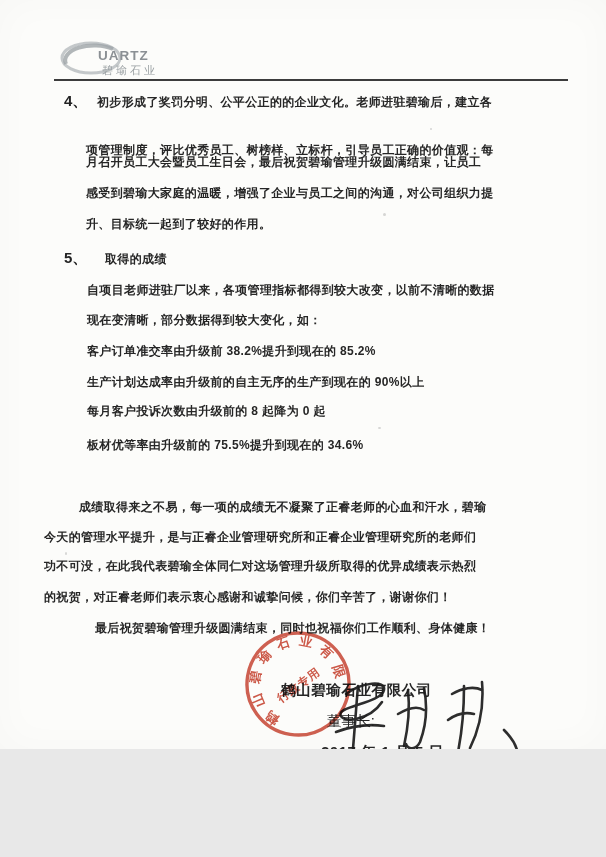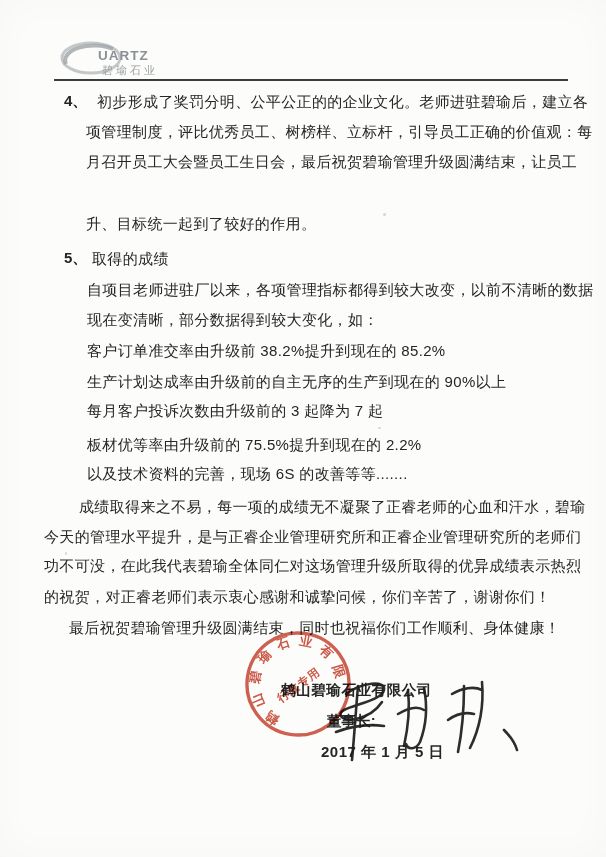--- a/index.html
+++ b/index.html
@@ -1,31 +1,31 @@
 <!DOCTYPE html>
 <html><head>
 <meta charset="utf-8">
 <style>
   html,body{margin:0;padding:0;background:#e8e8e8;}
   .page{
     position:relative;
-    width:606px;height:857px;
+    width:606px;height:749px;
     margin:0 auto;
     background:#fcfcfa;
     overflow:hidden;
     font-family:"Liberation Sans",sans-serif;
     box-shadow:inset 0 0 40px rgba(0,0,0,0.025);
   }
   .ln{
     position:absolute;
     white-space:nowrap;
-    font-size:15px;
+    font-size:12px;
     letter-spacing:0.35px;
     color:#262626;
-    font-weight:400;
+    font-weight:700;
     line-height:20px;
   }
   .num{
     position:absolute;
     font-size:15px;
     font-weight:700;
     color:#222;
     white-space:nowrap;
   }
   .rule{
@@ -38,21 +38,21 @@
   .logo svg{position:absolute;left:0;top:0;}
   .logo-brand{
     position:absolute;left:40px;top:8px;
     font-size:13.5px;font-weight:700;color:#8b9094;letter-spacing:1px;
   }
   .logo-sub{
     position:absolute;left:44px;top:23px;
     font-size:11px;color:#9aa0a3;letter-spacing:3px;white-space:nowrap;
   }
   .company{position:absolute;left:281px;top:681px;font-size:14.6px;font-weight:600;color:#262626;letter-spacing:0.5px;white-space:nowrap;}
-  .role{position:absolute;left:327px;top:712px;font-size:14.6px;font-weight:700;color:#262626;white-space:nowrap;}
+  .role{position:absolute;left:327px;top:712px;font-size:14.6px;font-weight:400;color:#262626;white-space:nowrap;}
   .date{position:absolute;left:321px;top:743px;font-size:15px;font-weight:700;color:#262626;letter-spacing:0.5px;white-space:nowrap;}
   .seal{
     position:absolute;left:241px;top:627px;
     width:114px;height:114px;
     transform:rotate(-36deg);
     opacity:0.85;
     mix-blend-mode:multiply;
   }
   .signature{position:absolute;left:312px;top:664px;width:215px;height:108px;}
   .speck{position:absolute;border-radius:50%;background:rgba(110,110,110,0.28);}
@@ -68,40 +68,40 @@
       <path d="M8,24 A29,15 0 0 1 55,9" fill="none" stroke="#9ea4a8" stroke-width="4" opacity="0.8"></path>
     </svg>
     <span class="logo-brand">UARTZ</span>
     <span class="logo-sub">碧瑜石业</span>
   </div>
 
   <div class="rule"></div>
 
   <span class="num" style="left:64px;top:92px">4、</span>
   <div class="ln" style="left:97px;top:92px">初步形成了奖罚分明、公平公正的的企业文化。老师进驻碧瑜后，建立各</div>
-  <div class="ln" style="left:86px;top:122px">项管理制度，评比优秀员工、树榜样、立标杆，引导员工正确的价值观：每</div>
+  <div class="ln" style="left:86px;top:140px">项管理制度，评比优秀员工、树榜样、立标杆，引导员工正确的价值观：每</div>
   <div class="ln" style="left:86px;top:152px">月召开员工大会暨员工生日会，最后祝贺碧瑜管理升级圆满结束，让员工</div>
+  <div class="ln" style="left:86px;top:183px">感受到碧瑜大家庭的温暖，增强了企业与员工之间的沟通，对公司组织力提</div>
   <div class="ln" style="left:86px;top:214px">升、目标统一起到了较好的作用。</div>
 
   <span class="num" style="left:64px;top:249px">5、</span>
-  <div class="ln" style="left:92px;top:249px">取得的成绩</div>
+  <div class="ln" style="left:105px;top:249px">取得的成绩</div>
   <div class="ln" style="left:87px;top:280px">自项目老师进驻厂以来，各项管理指标都得到较大改变，以前不清晰的数据</div>
   <div class="ln" style="left:87px;top:310px">现在变清晰，部分数据得到较大变化，如：</div>
 
   <div class="ln" style="left:87px;top:341px">客户订单准交率由升级前 38.2%提升到现在的 85.2%</div>
   <div class="ln" style="left:87px;top:372px">生产计划达成率由升级前的自主无序的生产到现在的 90%以上</div>
-  <div class="ln" style="left:87px;top:401px">每月客户投诉次数由升级前的 3 起降为 7 起</div>
-  <div class="ln" style="left:87px;top:435px">板材优等率由升级前的 75.5%提升到现在的 2.2%</div>
-  <div class="ln" style="left:87px;top:464px">以及技术资料的完善，现场 6S 的改善等等.......</div>
+  <div class="ln" style="left:87px;top:401px">每月客户投诉次数由升级前的 8 起降为 0 起</div>
+  <div class="ln" style="left:87px;top:435px">板材优等率由升级前的 75.5%提升到现在的 34.6%</div>
 
   <div class="ln" style="left:79px;top:497px">成绩取得来之不易，每一项的成绩无不凝聚了正睿老师的心血和汗水，碧瑜</div>
   <div class="ln" style="left:44px;top:527px">今天的管理水平提升，是与正睿企业管理研究所和正睿企业管理研究所的老师们</div>
   <div class="ln" style="left:44px;top:587px">的祝贺，对正睿老师们表示衷心感谢和诚挚问候，你们辛苦了，谢谢你们！</div>
   <div class="ln" style="left:44px;top:556px">功不可没，在此我代表碧瑜全体同仁对这场管理升级所取得的优异成绩表示热烈</div>
-  <div class="ln" style="left:69px;top:618px">最后祝贺碧瑜管理升级圆满结束，同时也祝福你们工作顺利、身体健康！</div>
+  <div class="ln" style="left:95px;top:618px">最后祝贺碧瑜管理升级圆满结束，同时也祝福你们工作顺利、身体健康！</div>
 
   <div class="company">鹤山碧瑜石业有限公司</div>
   <div class="role">董事长:</div>
   <div class="date">2017 年 1 月 5 日</div>
 
   <svg class="signature" viewBox="0 0 215 108">
     <g fill="none" stroke="#1c1c1c" stroke-width="2.6" stroke-linecap="round" stroke-linejoin="round" opacity="0.92">
       <path d="M34,30 C50,18 74,16 72,26 C70,36 44,40 32,46 C24,50 30,58 44,55 C58,52 66,44 70,38"></path>
       <path d="M46,22 C44,45 42,75 40,96"></path>
       <path d="M24,68 C40,62 58,60 72,62"></path>

